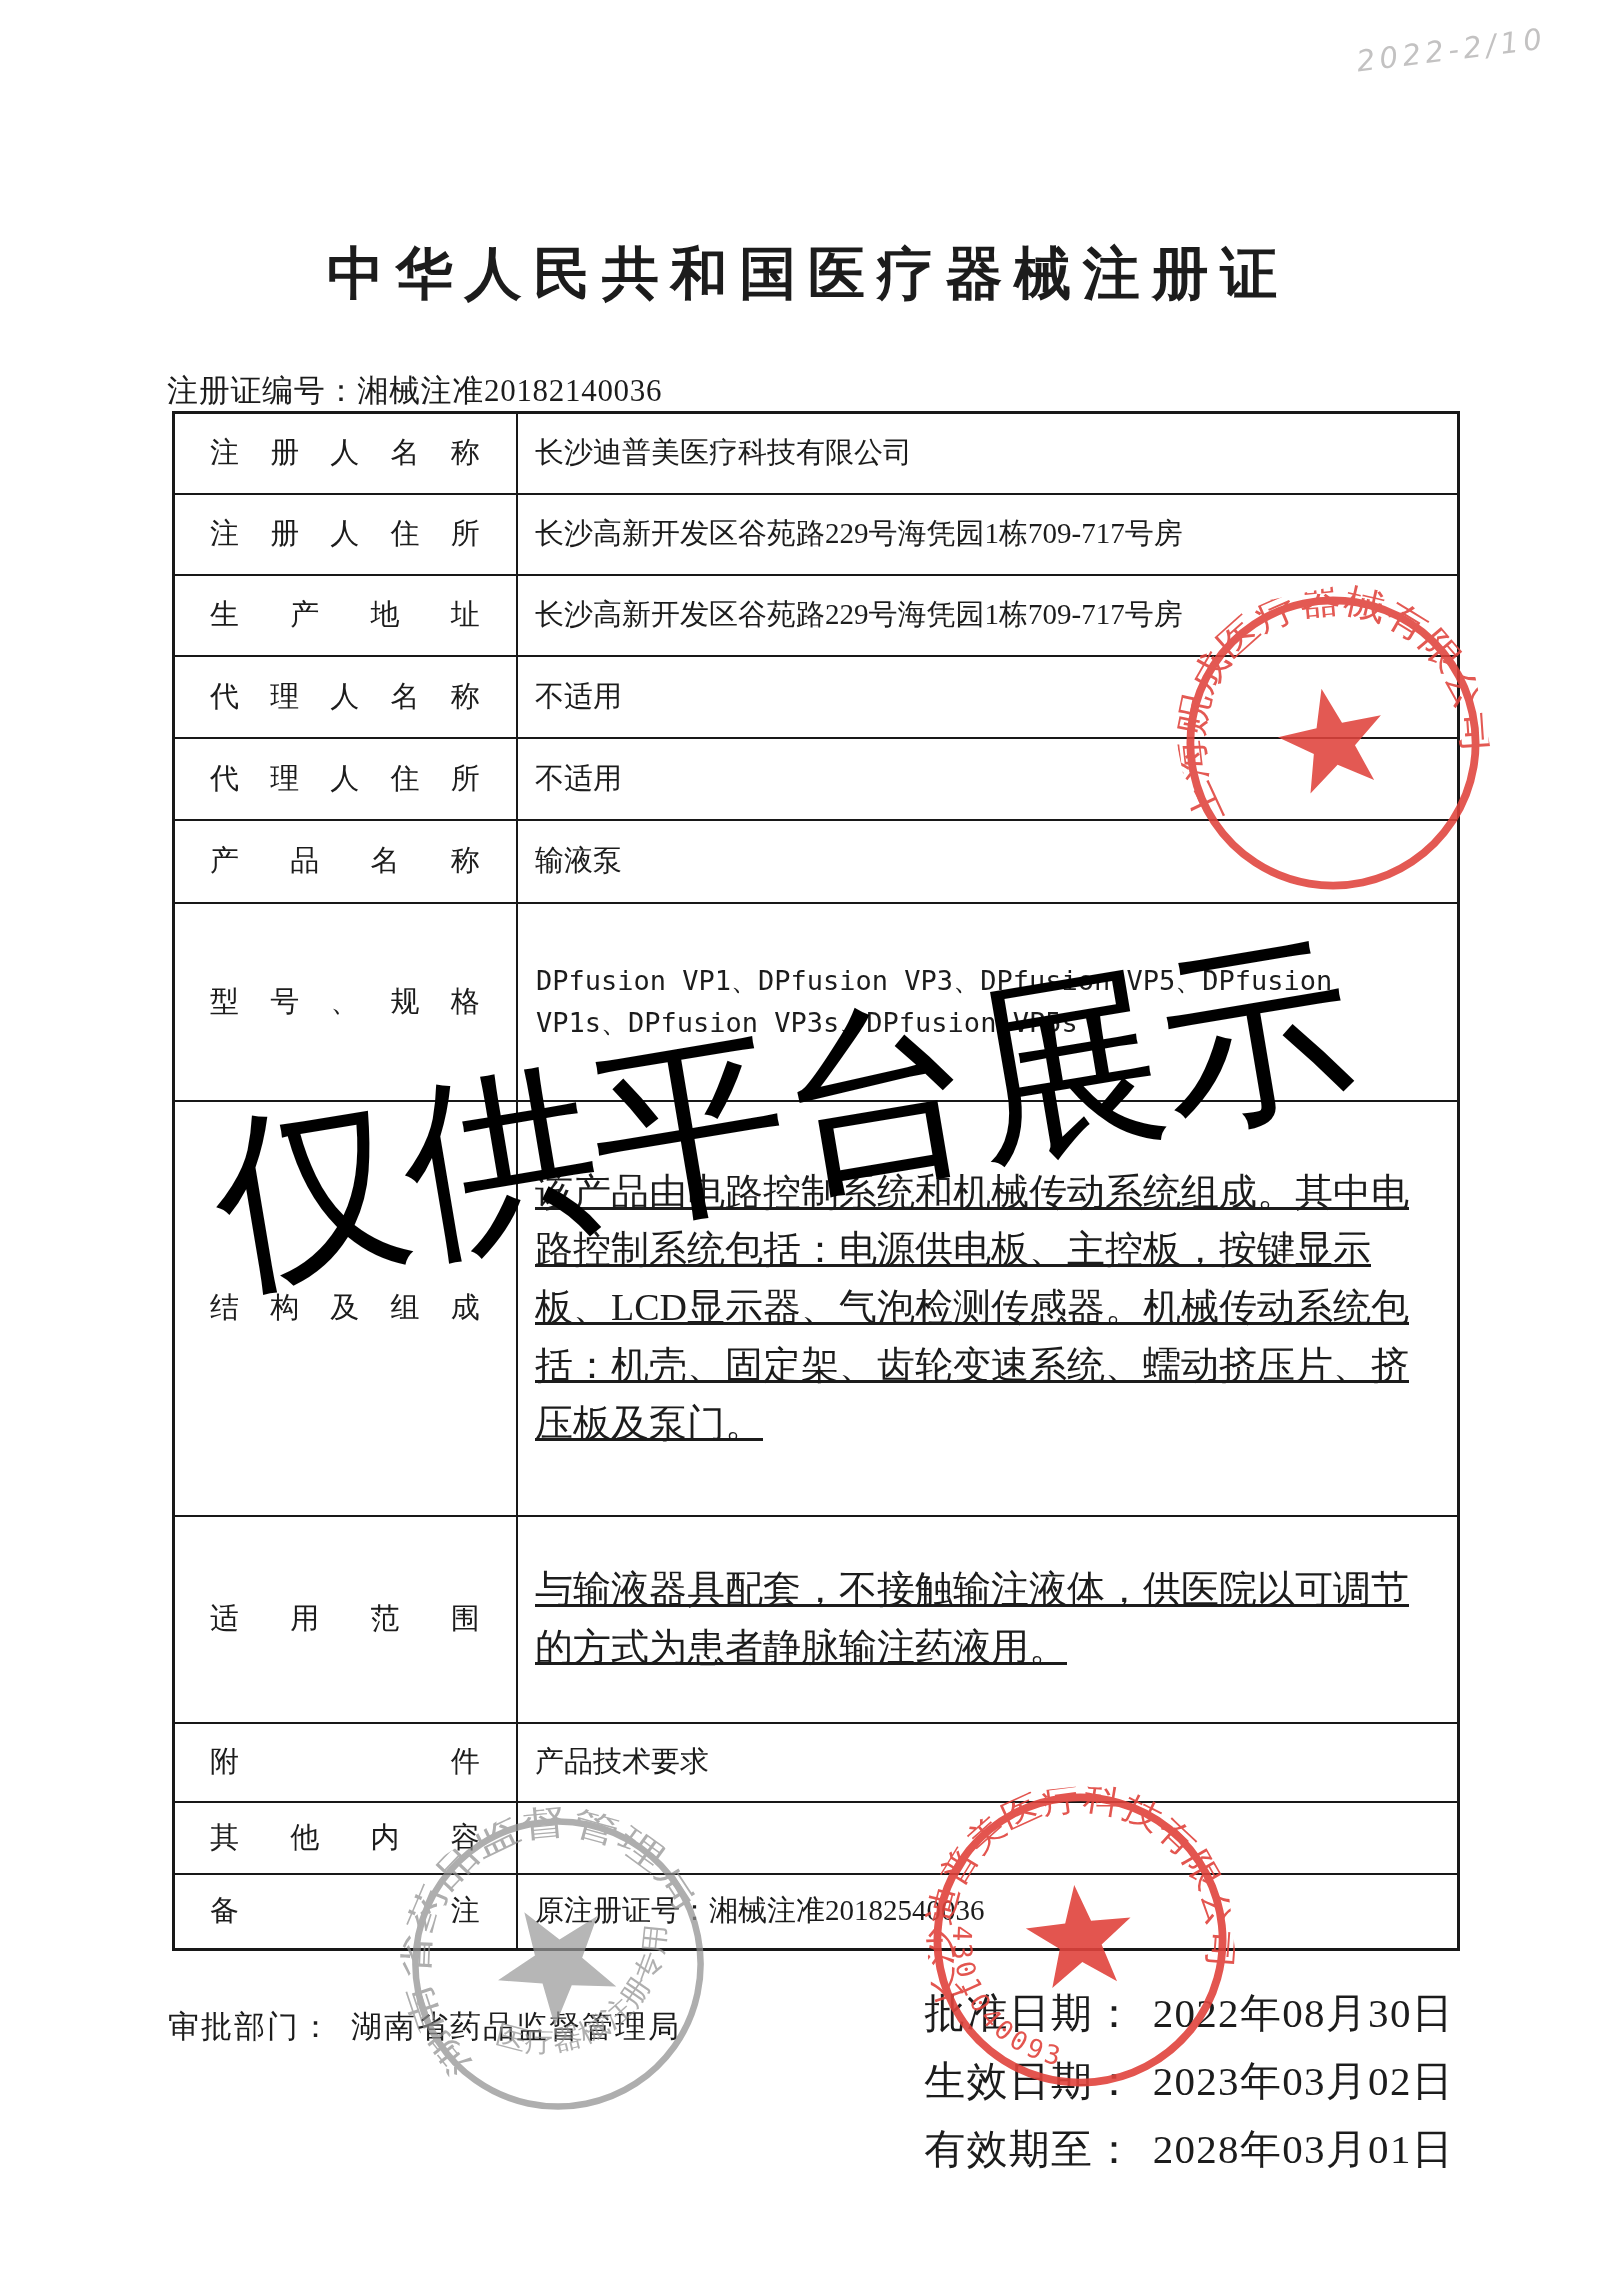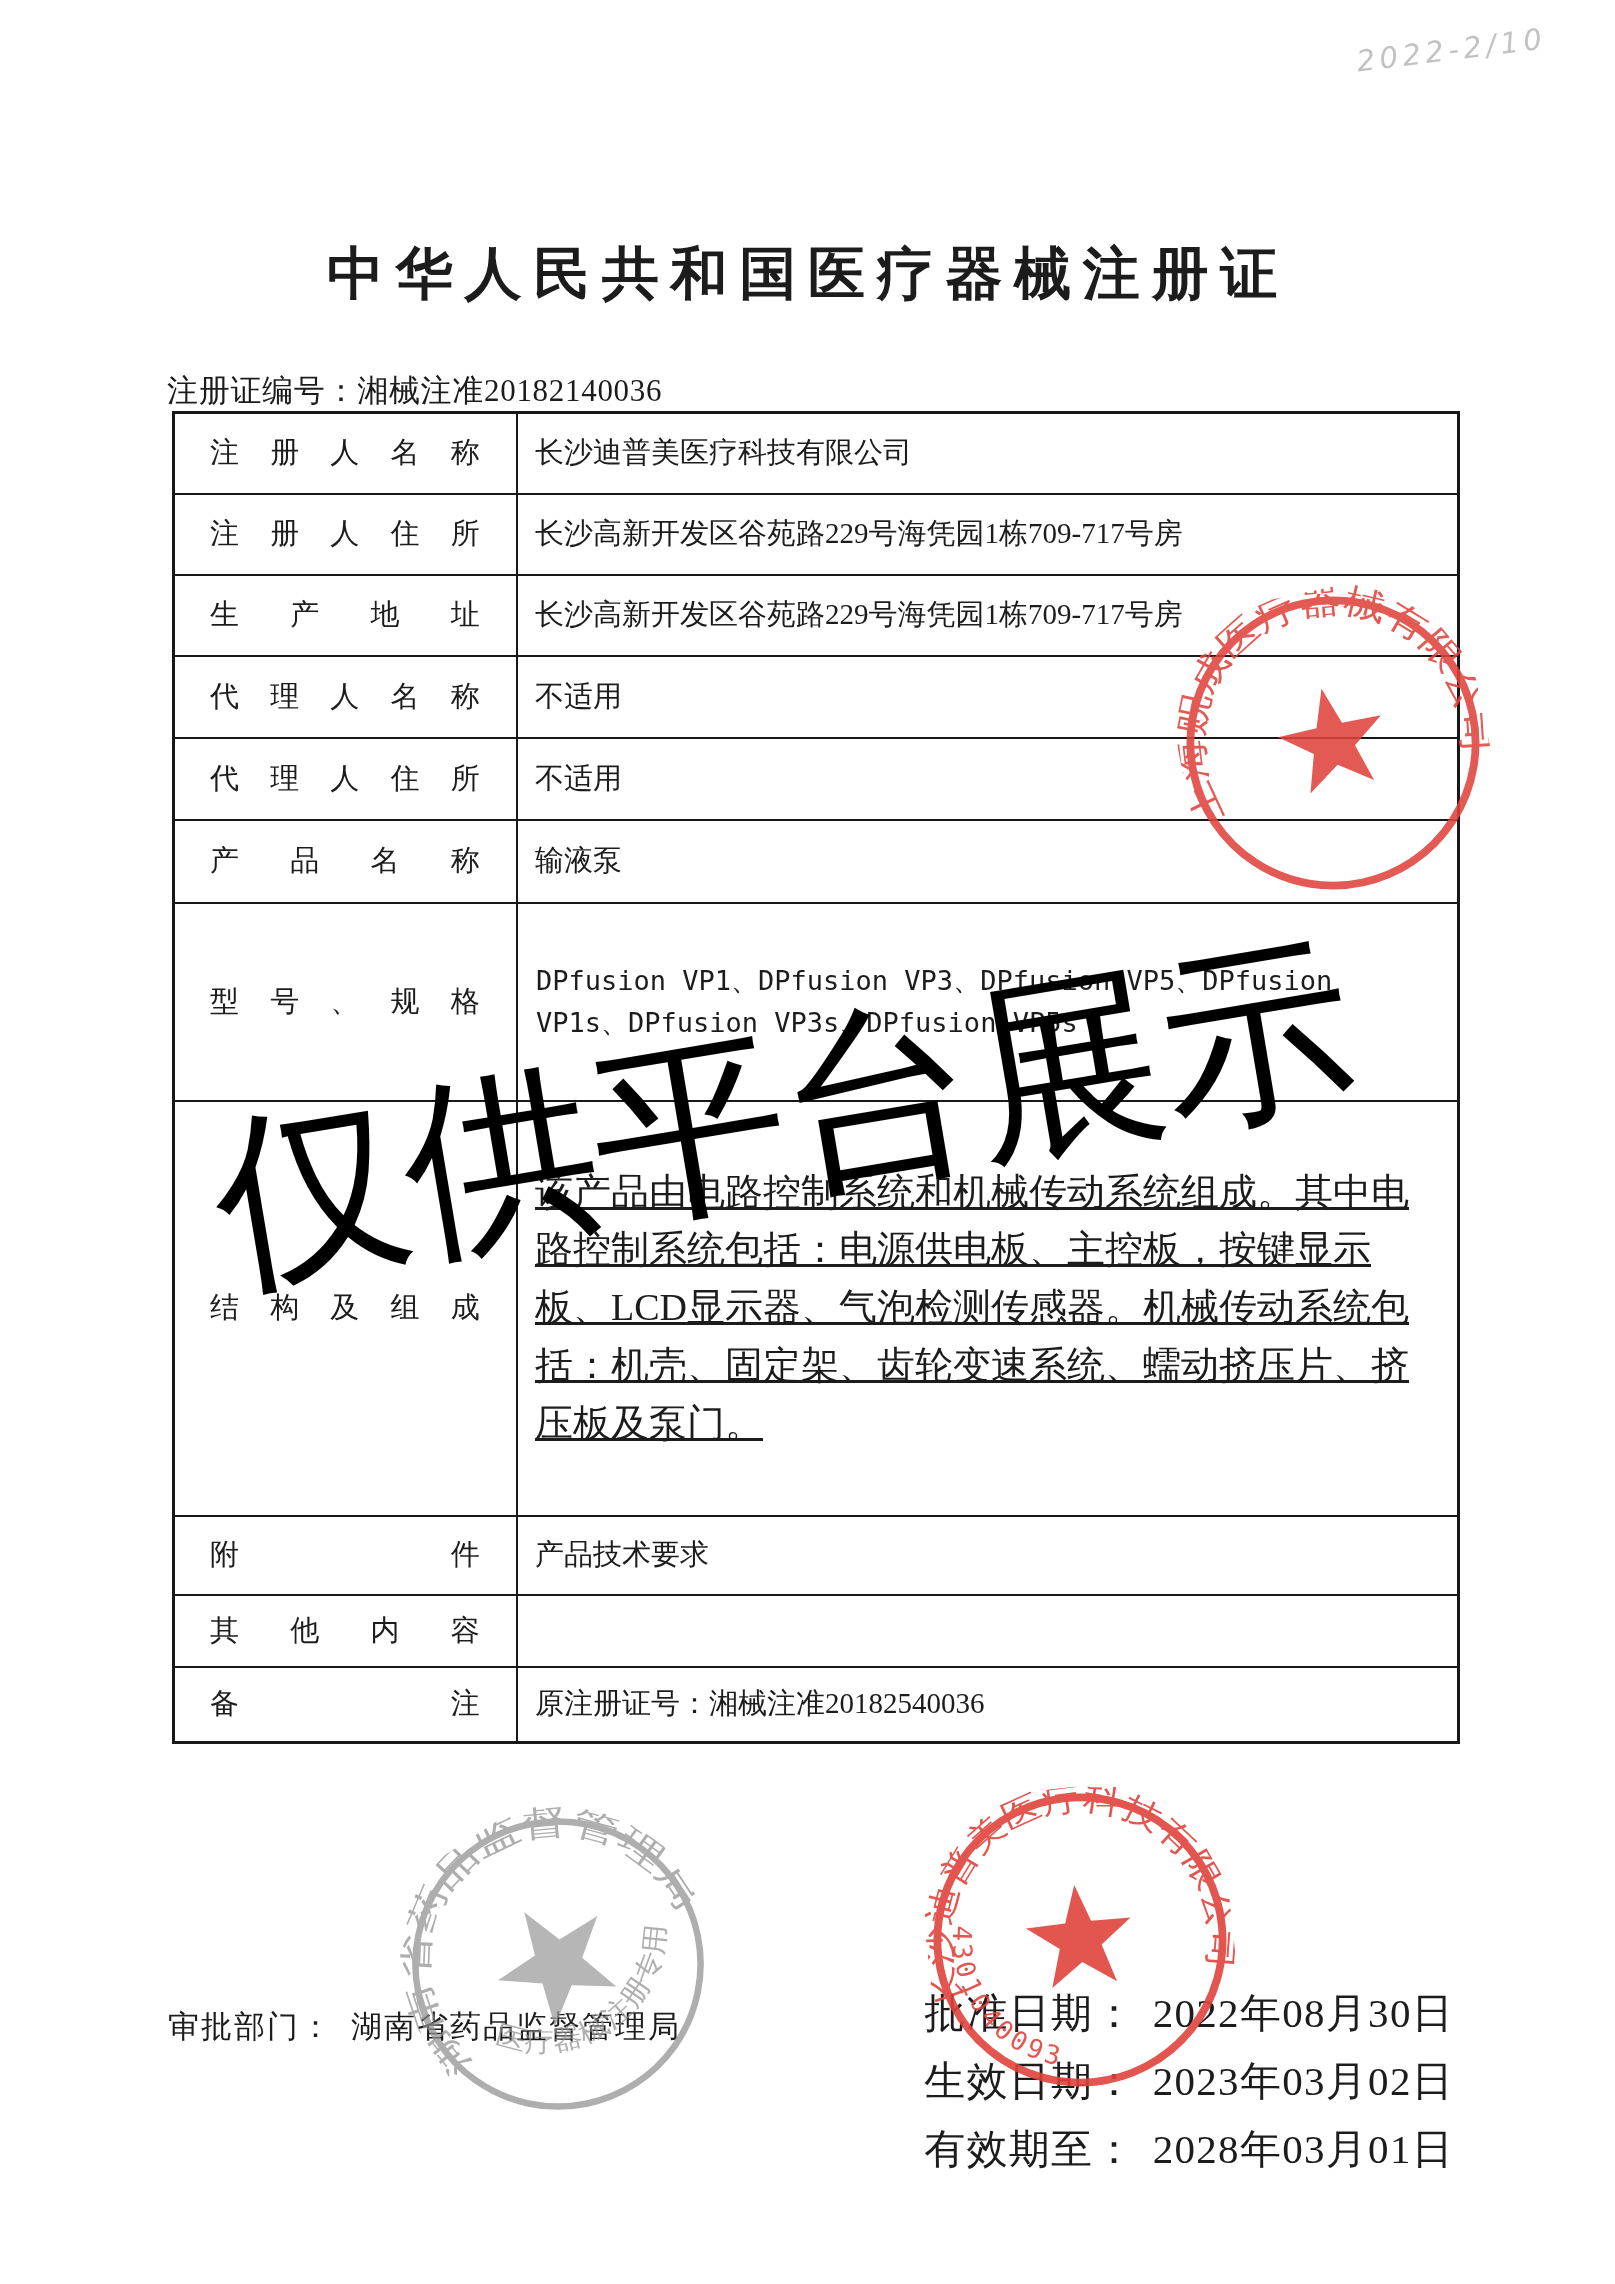--- a/index.html
+++ b/index.html
@@ -92,20 +92,24 @@
       <td class="val">输液泵</td>
     </tr>
     <tr style="height:198px;">
       <td class="lbl">型号、规格</td>
       <td class="val mono">DPfusion VP1、DPfusion VP3、DPfusion VP5、DPfusion VP1s、DPfusion VP3s、DPfusion VP5s</td>
     </tr>
     <tr style="height:415px;">
       <td class="lbl">结构及组成</td>
       <td class="val para">该产品由电路控制系统和机械传动系统组成。其中电路控制系统包括：电源供电板、主控板，按键显示板、LCD显示器、气泡检测传感器。机械传动系统包括：机壳、固定架、齿轮变速系统、蠕动挤压片、挤压板及泵门。</td>
     </tr>
+    <tr style="height:207px;">
+      <td class="lbl">适用范围</td>
+      <td class="val para">与输液器具配套，不接触输注液体，供医院以可调节的方式为患者静脉输注药液用。</td>
+    </tr>
     <tr style="height:79px;">
       <td class="lbl">附件</td>
       <td class="val">产品技术要求</td>
     </tr>
     <tr style="height:72px;margin-top:40px;">
       <td class="lbl">其他内容</td>
       <td class="val"></td>
     </tr>
     <tr style="height:76px;">
       <td class="lbl">备注</td>

